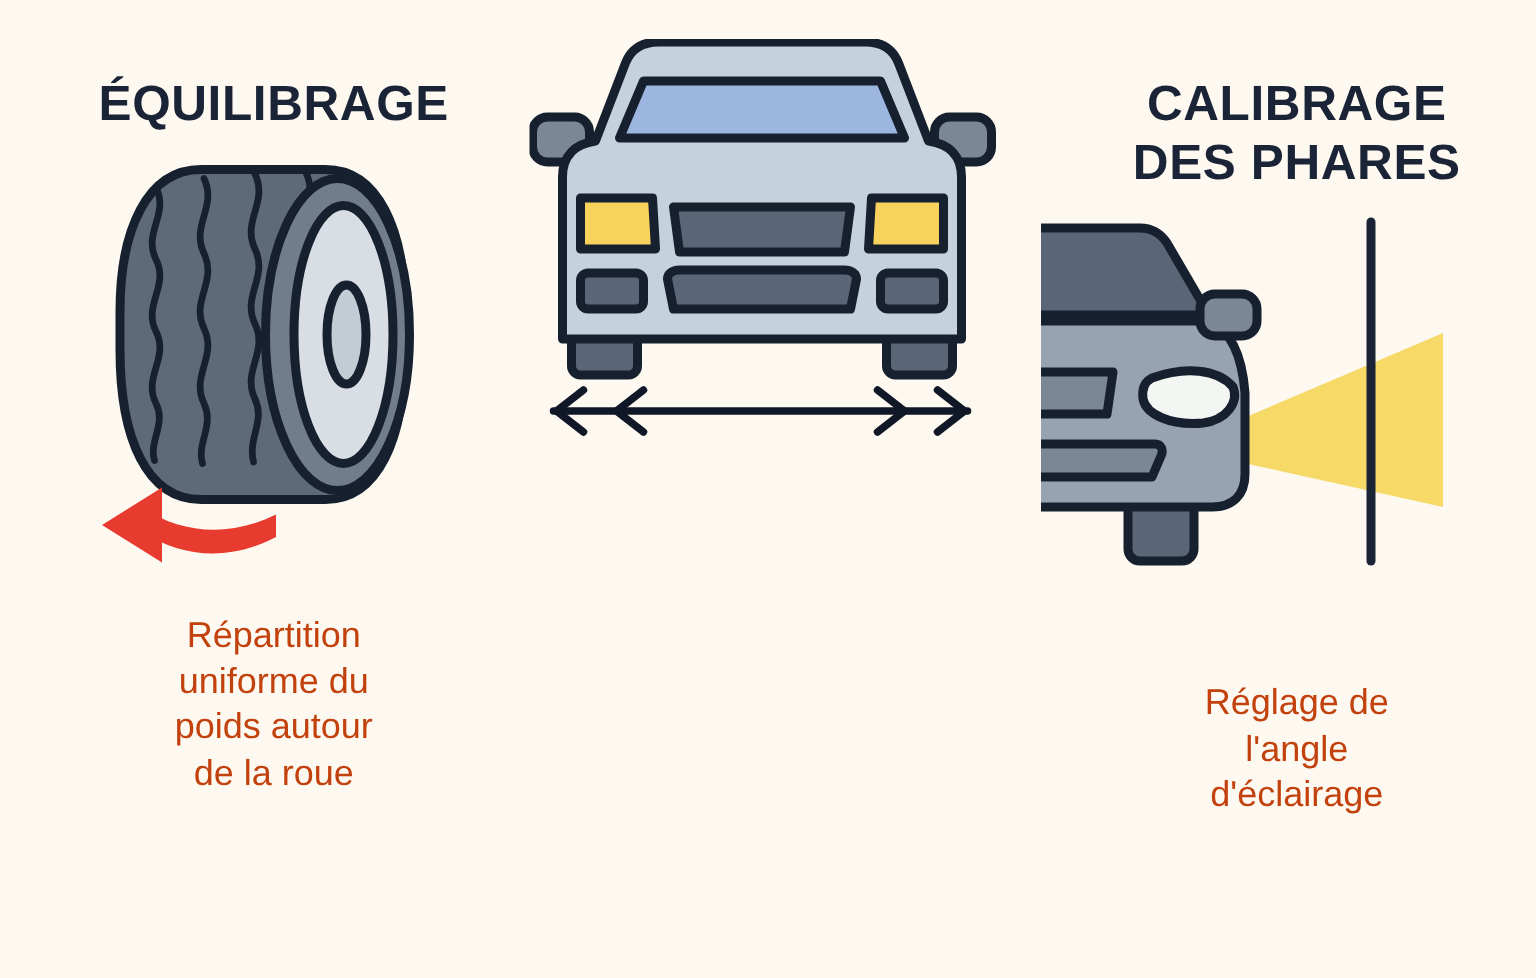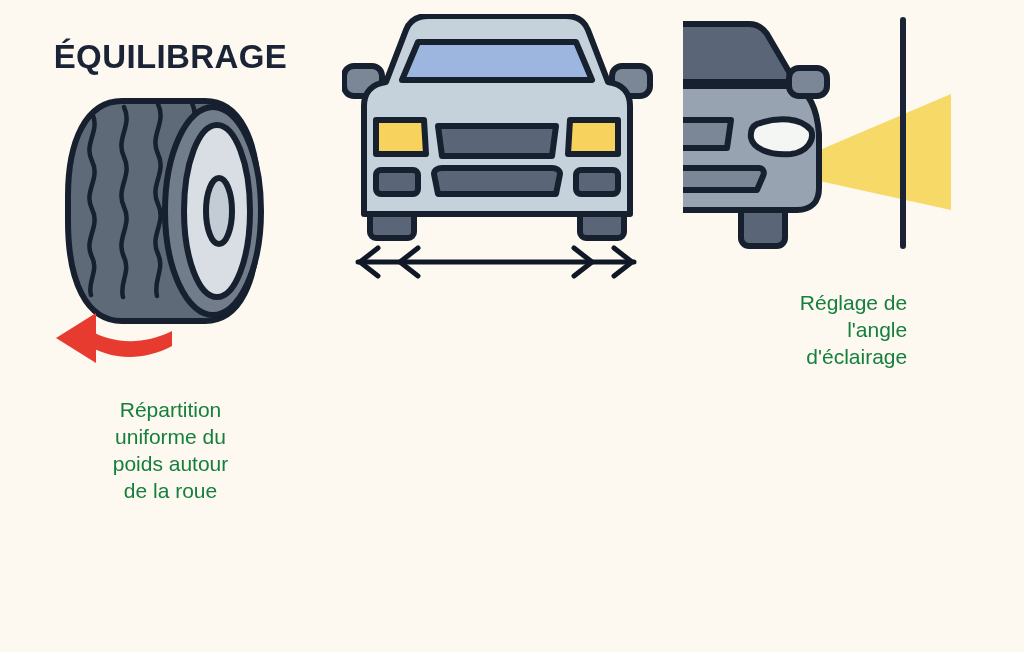--- a/index.html
+++ b/index.html
@@ -16,21 +16,21 @@
   .infographic {
     position: relative;
     width: 1024px;
     height: 652px;
     background: #fdf8f0;
     display: flex;
     flex-direction: row;
     align-items: flex-start;
     justify-content: space-between;
     box-sizing: border-box;
-    padding: 0;
+    padding: 12px;
   }
   .column {
     position: relative;
     width: 341px;
     height: 652px;
     display: flex;
     flex-direction: column;
     align-items: center;
     box-sizing: border-box;
   }
@@ -48,30 +48,30 @@
   .art {
     position: relative;
     width: 341px;
     flex: 0 0 auto;
   }
   .col-1 .art { height: 300px; margin-top: 14px; }
   .col-2 .art { height: 300px; margin-top: 14px; }
   .col-3 .art { height: 262px; margin-top: 12px; }
 
   .caption {
-    font-size: 21px;
+    font-size: 24px;
     line-height: 1.28;
-    color: #15803d;
+    color: #c2410c;
     text-align: center;
     white-space: pre-line;
     font-weight: 400;
   }
   .col-1 .caption { margin-top: 6px; }
   .col-2 .caption { margin-top: 6px; }
-  .col-3 .caption { margin-top: 16px; text-align: right; }
+  .col-3 .caption { margin-top: 52px; }
   svg { display: block; }
 </style>
 </head>
 <body>
 
 <div class="infographic">
 
   <div class="column col-1">
     <div class="col-heading">ÉQUILIBRAGE</div>
 
@@ -159,20 +159,22 @@
           <polyline points="76,234 58,248 76,262"></polyline>
           <polyline points="272,234 290,248 272,262"></polyline>
           <polyline points="232,234 250,248 232,262"></polyline>
         </g>
       </svg>
     </div>
 
   </div>
 
   <div class="column col-3">
+    <div class="col-heading">CALIBRAGE
+DES PHARES</div>
 
     <div class="art">
       <svg width="341" height="262" viewBox="0 0 341 262">
 
         <path d="M 132 140 L 268 82 L 268 198 L 132 168 Z" fill="#f6d967"></path>
 
         <rect x="58" y="186" width="44" height="48" rx="8" fill="#5a6678" stroke="#16202e" stroke-width="6"></rect>
 
         <path d="M -10 12 L 66 12 C 74 12 80 16 84 22 L 112 70 L -10 70 Z" fill="#5a6678" stroke="#16202e" stroke-width="6" stroke-linejoin="round"></path>
 

